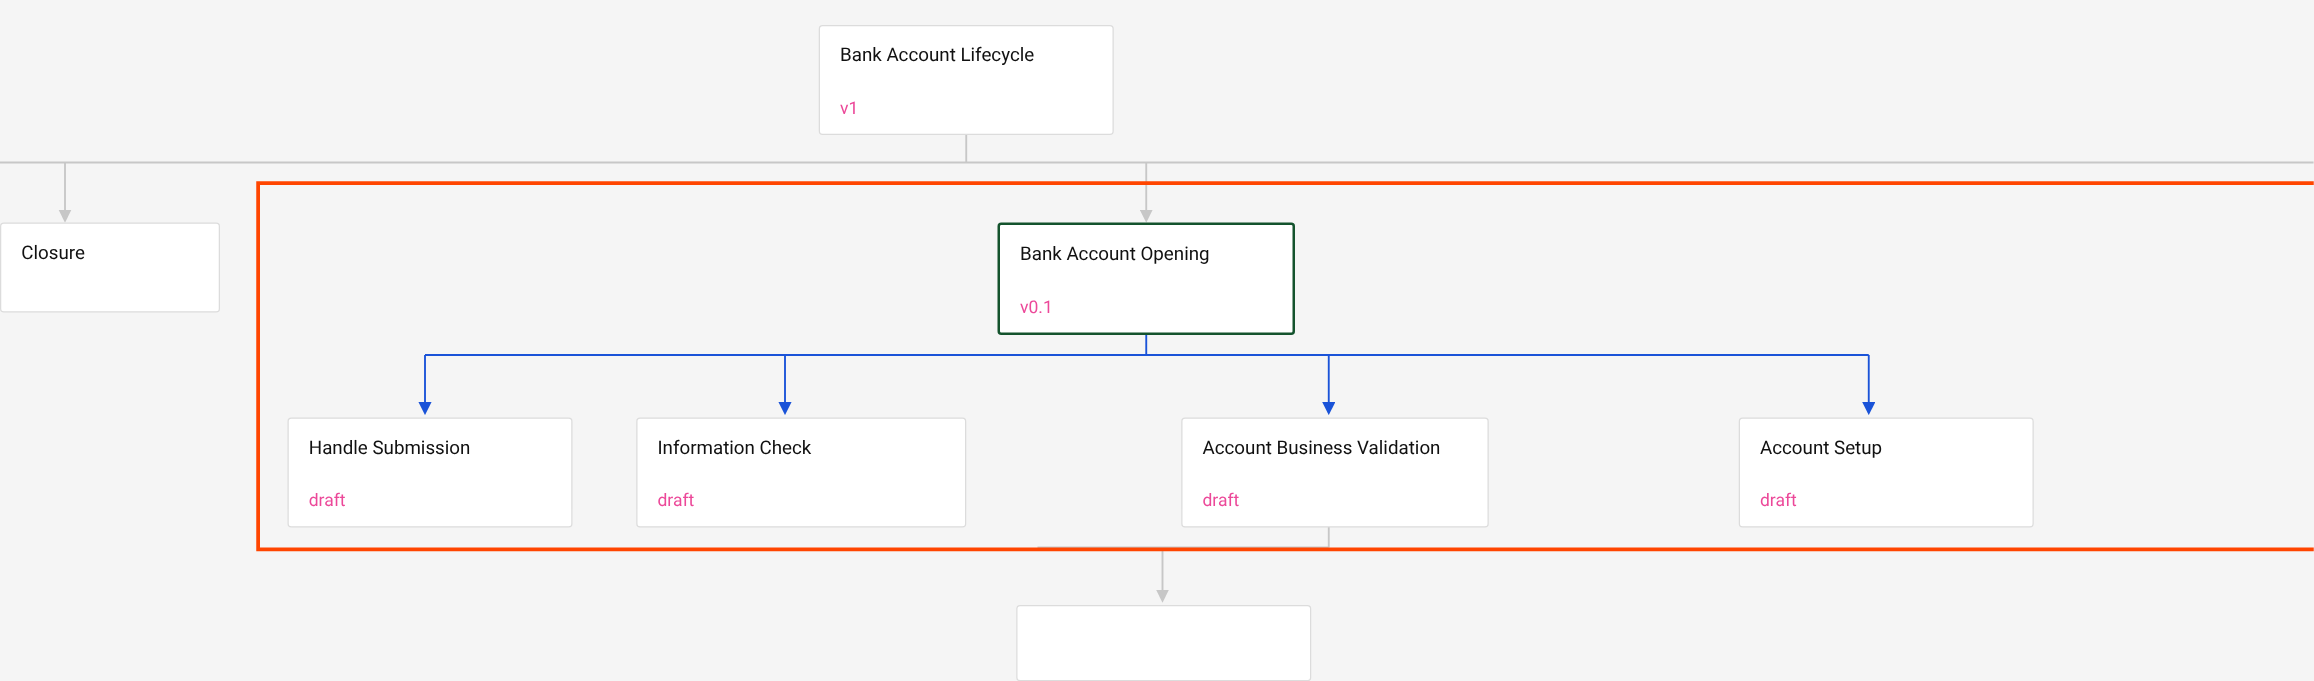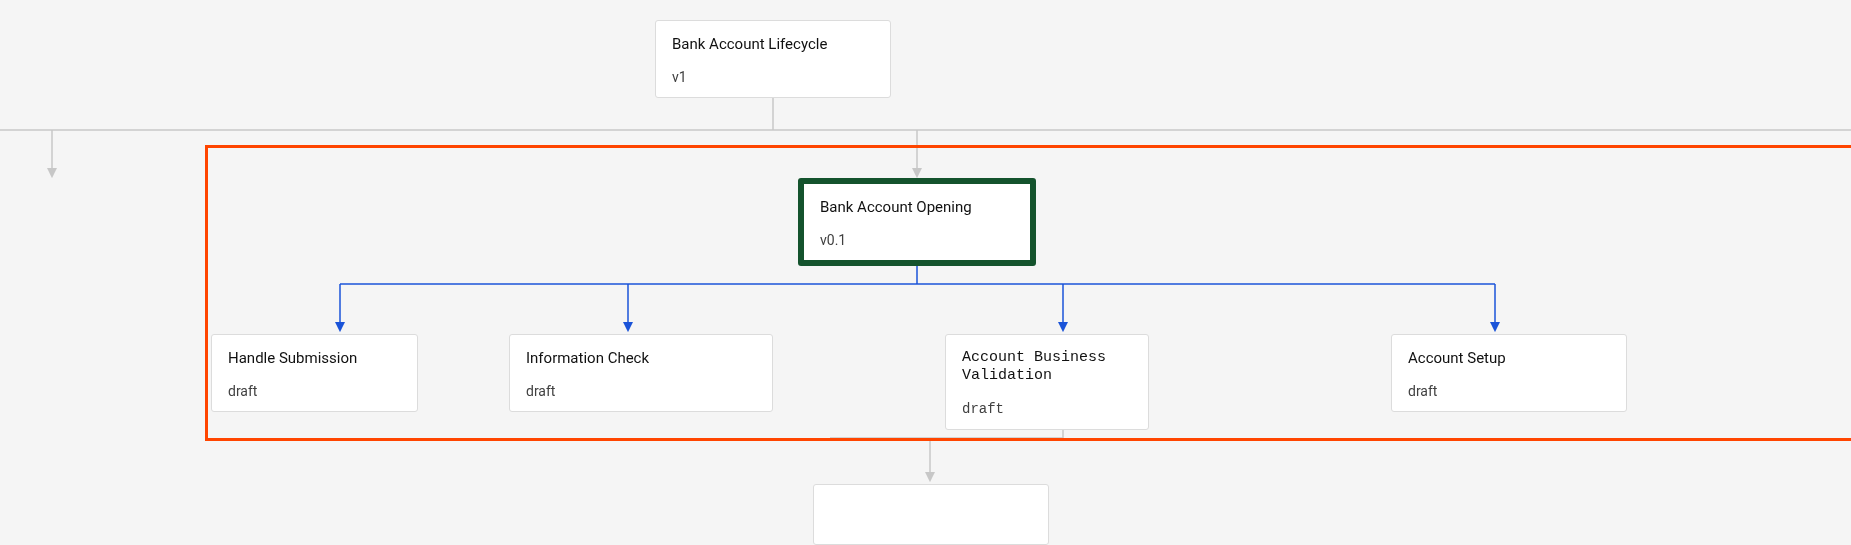--- a/index.html
+++ b/index.html
@@ -1,21 +1,21 @@
 <!DOCTYPE html>
 <html><head>
 <meta charset="utf-8">
 <style>
   html,body{margin:0;padding:0;width:1851px;height:545px;background:#f5f5f5;font-family:-apple-system,BlinkMacSystemFont,"Segoe UI",Roboto,Helvetica,Arial,sans-serif;overflow:hidden}
   .canvas{position:relative;width:1851px;height:545px}
   svg.edges{position:absolute;left:0;top:0;width:1851px;height:545px;pointer-events:none}
   .node{position:absolute;background:#fff;border:1px solid #dcdcdc;border-radius:3px;padding:14px 4px 12px 16px;box-sizing:border-box;cursor:pointer}
-  .node.selected{border:6px solid #14532d}
+  .node.selected{border:2px solid #14532d}
   .node .title{font-size:15px;color:#111;font-weight:400;line-height:1.2}
-  .node .version{font-size:14px;color:#404040;margin-top:16px}
+  .node .version{font-size:14px;color:#ec4899;margin-top:26px}
   .highlight-box{position:absolute;border:3px solid #ff4500;background:transparent;pointer-events:none}
 </style>
 </head>
 <body>
 <div class="canvas">
 
 <svg class="edges">
   <defs>
     <marker id="arrow-grey" viewBox="0 0 10 10" refX="8" refY="5" markerWidth="7" markerHeight="7" orient="auto-start-reverse">
       <path d="M 0 0 L 10 5 L 0 10 z" fill="#c7c7c7"></path>
@@ -45,37 +45,41 @@
   <line x1="1063" y1="400" x2="1063" y2="438" stroke="#c7c7c7" stroke-width="1.5"></line>
   <line x1="830" y1="438" x2="1063" y2="438" stroke="#c7c7c7" stroke-width="1.5"></line>
   <line x1="930" y1="438" x2="930" y2="480" stroke="#c7c7c7" stroke-width="1.5" marker-end="url(#arrow-grey)"></line>
 </svg>
 
 <div class="node" style="left:655px;top:20px;width:236px;">
   <div class="title">Bank Account Lifecycle</div>
   <div class="version">v1</div>
 </div>
 
+<div class="node" style="left:0px;top:178px;width:176px;">
+  <div class="title">Closure</div>
+  <div class="version" style="visibility:hidden"></div>
+</div>
 
 <div class="node selected" style="left:798px;top:178px;width:238px;">
   <div class="title">Bank Account Opening</div>
   <div class="version">v0.1</div>
 </div>
 
-<div class="node" style="left:211px;top:334px;width:207px;">
+<div class="node" style="left:230px;top:334px;width:228px;">
   <div class="title">Handle Submission</div>
   <div class="version">draft</div>
 </div>
 
 <div class="node" style="left:509px;top:334px;width:264px;">
   <div class="title">Information Check</div>
   <div class="version">draft</div>
 </div>
 
-<div class="node" style="left:945px;top:334px;width:204px;font-family:Liberation Mono, monospace;">
+<div class="node" style="left:945px;top:334px;width:246px;">
   <div class="title">Account Business Validation</div>
   <div class="version">draft</div>
 </div>
 
 <div class="node" style="left:1391px;top:334px;width:236px;">
   <div class="title">Account Setup</div>
   <div class="version">draft</div>
 </div>
 
 <div class="node" style="left:813px;top:484px;width:236px;height:61px;">

